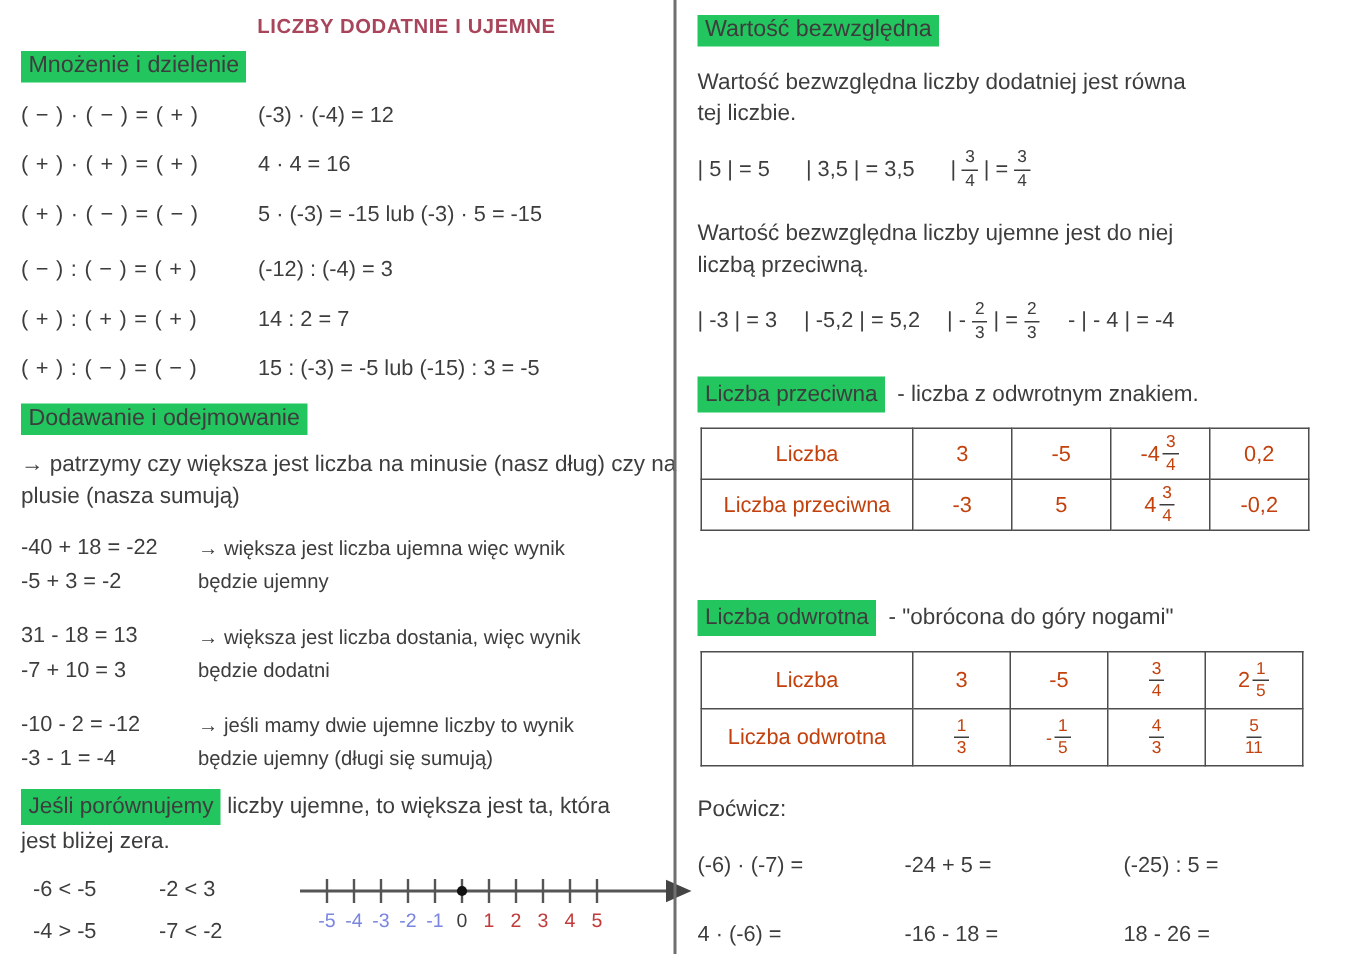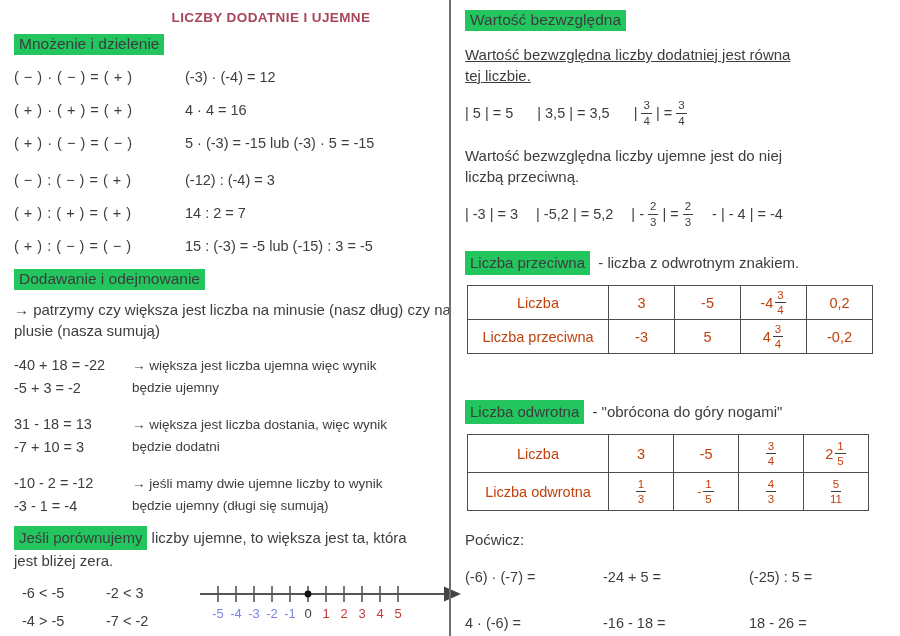--- a/index.html
+++ b/index.html
@@ -14,21 +14,21 @@
   .hl{display:inline-block;background:#22c55e;padding:1px 5px 2px;font-size:15.5px;}
   .inline-hl-line{font-size:15px;line-height:21px;}
 
   .side-notes{position:absolute;left:330px;top:26px;font-size:14.5px;line-height:18px;}
   .side-notes div+div{margin-top:18px;}
 
   .rules{margin-top:12px;}
   .rule-row{display:flex;align-items:baseline;font-size:14.5px;line-height:20px;margin-bottom:13px;}
   .rule-row.div-gap{margin-top:17px;}
   .rule{width:158px;letter-spacing:.5px;}
-  .example{flex:1;margin-left:13px;}
+  .example{flex:1;}
 
   .sec-heading{margin-top:6px;}
   .intro{margin-top:9px;font-size:15px;line-height:21px;}
   .group{display:flex;margin-top:13px;}
   .eqs{width:118px;font-size:14.5px;line-height:23px;}
   .gnote{flex:1;font-size:13.5px;line-height:22px;padding-top:1px;}
 
   .compare-para{margin-top:8px;font-size:15px;line-height:21px;}
   .compare-row{display:flex;align-items:flex-start;margin-top:10px;}
   .cmp-grid{display:grid;grid-template-columns:70px 76px;column-gap:14px;row-gap:12px;
@@ -204,21 +204,21 @@
   </div>
 
   <div class="divider"></div>
 
   <div class="col col-right">
 
     <div style="margin-top:2px;">
       <span class="hl">Wartość bezwzględna</span>
     </div>
 
-    <div class="para" style="margin-top:14px;text-decoration:underline;">
+    <div class="para" style="margin-top:14px;">
       <div>Wartość bezwzględna liczby dodatniej jest równa</div>
       <div>tej liczbie.</div>
     </div>
 
     <div class="exrow">
       <span>| 5 | = 5</span>
       <span>| 3,5 | = 3,5</span>
       <span class="absx">
         <span>|</span>
         <span class="frac">

